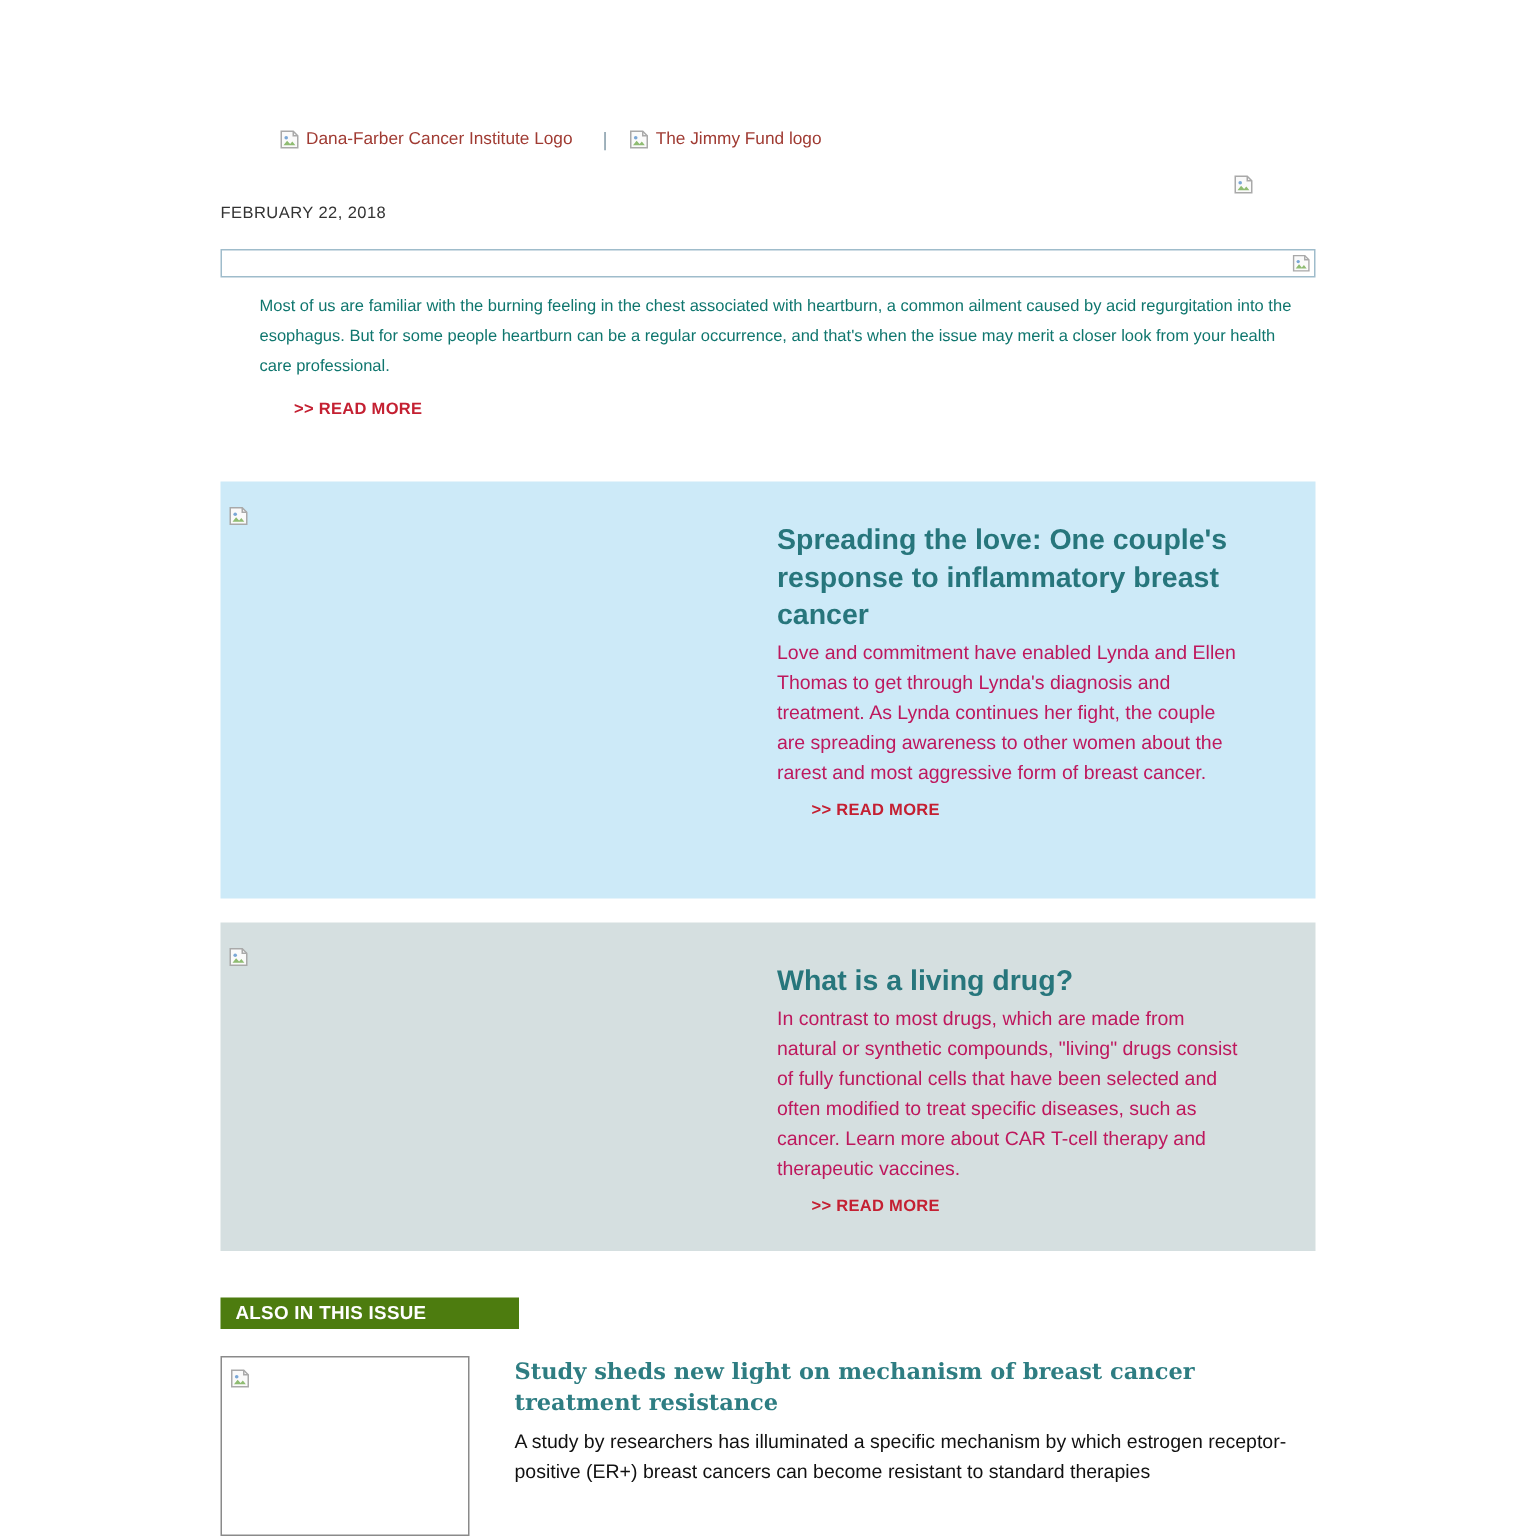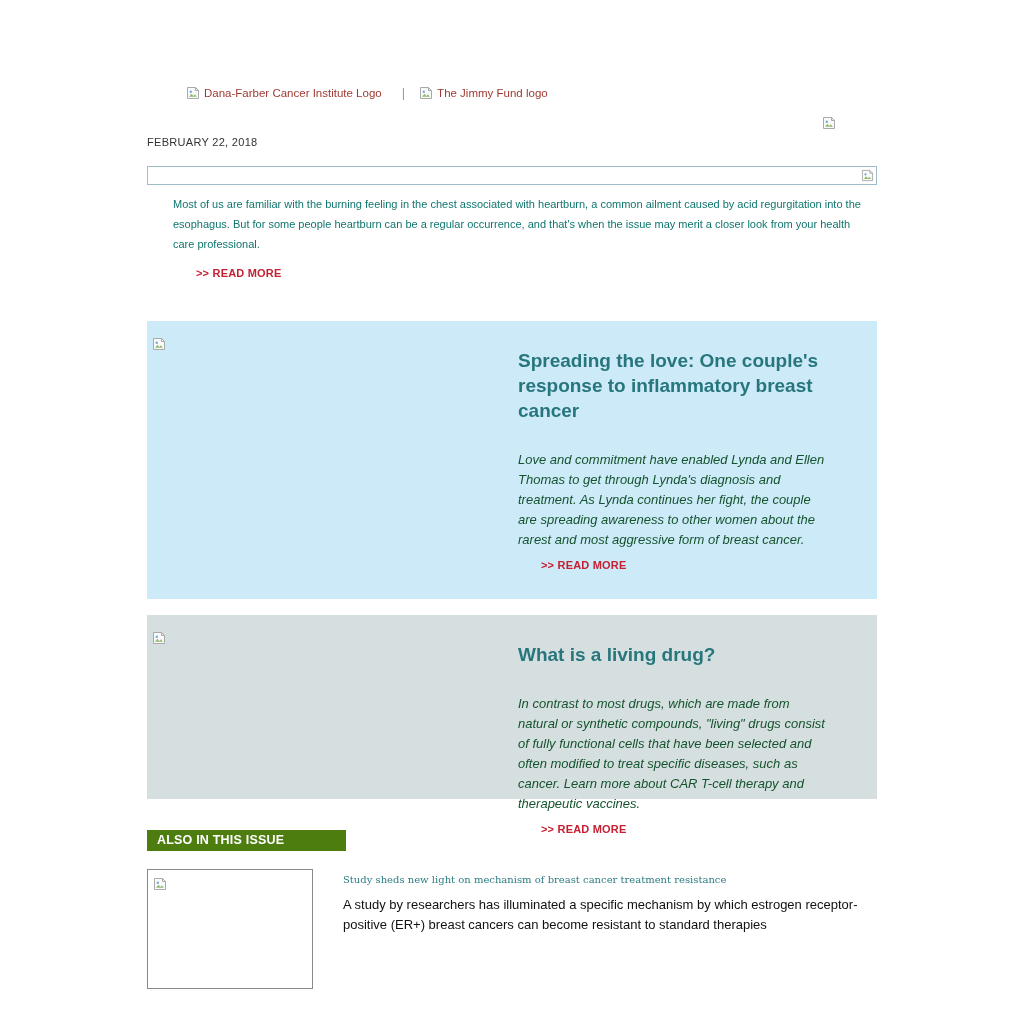--- a/index.html
+++ b/index.html
@@ -32,47 +32,47 @@
   .lead-body { width:688px; font-size:11px; line-height:20px; margin-top:9px; color:#0f766e; }
   .readmore {
     display:inline-block; margin-top:13px;
     font-size:11px; font-weight:bold; color:#c42032; letter-spacing:.2px;
     cursor:pointer; text-decoration:none;margin-left:23px;
   }
 
   
   .feature { display:flex; width:730px; }
   .feature.blue { margin-top:40px; height:278px; background:#cdeaf8; }
-  .feature.gray { margin-top:16px; height:184px; background:#d5dfe0; }
+  .feature.gray { margin-top:16px; height:219px; background:#d5dfe0; }
   .feature-img { width:371px; padding:16px 0 0 5px; cursor:pointer; }
   .feature-txt { width:359px; padding:27px 45px 0 0; }
   .feature-title {
     font-size:19px; line-height:25px; font-weight:bold;
     color:#27767c; cursor:pointer; width:312px;
   }
-  .feature-body { width:312px; font-size:13px; line-height:20px; margin-top:27px; color:#14532d;font-style:italic; }
+  .feature-body { width:312px; font-size:13px; line-height:20px; margin-top:2px; color:#be185d; }
   .feature .readmore { margin-top:9px; }
 
   
   .also-bar {
     display:inline-block; margin-top:31px;
     background:#4d7c0f; color:#ffffff;
     font-size:12.5px; font-weight:bold; letter-spacing:.2px;
     padding:3px 62px 4px 10px;
   }
 
   .bottom { display:flex; gap:30px; margin-top:18px; }
   .thumb {
     width:166px; height:120px; border:1px solid #8a8a8a;
     padding:7px 0 0 5px; cursor:pointer; flex:none;
   }
   .bottom-txt { width:534px; }
   .bottom-title {
-    font-family:"DejaVu Serif", serif; font-weight:normal;
-    font-size:10px; line-height:21px; color:#2e7d82; width:480px; cursor:pointer;
+    font-family:"DejaVu Serif", serif; font-weight:bold;
+    font-size:15px; line-height:21px; color:#2e7d82; width:480px; cursor:pointer;
   }
   .bottom-body { width:524px; font-size:13px; line-height:20px; margin-top:5px; color:#111; }
 
   .bico { flex:none; display:inline-block; vertical-align:top; }
 </style>
 </head>
 <body>
 
 <div class="container">
 

